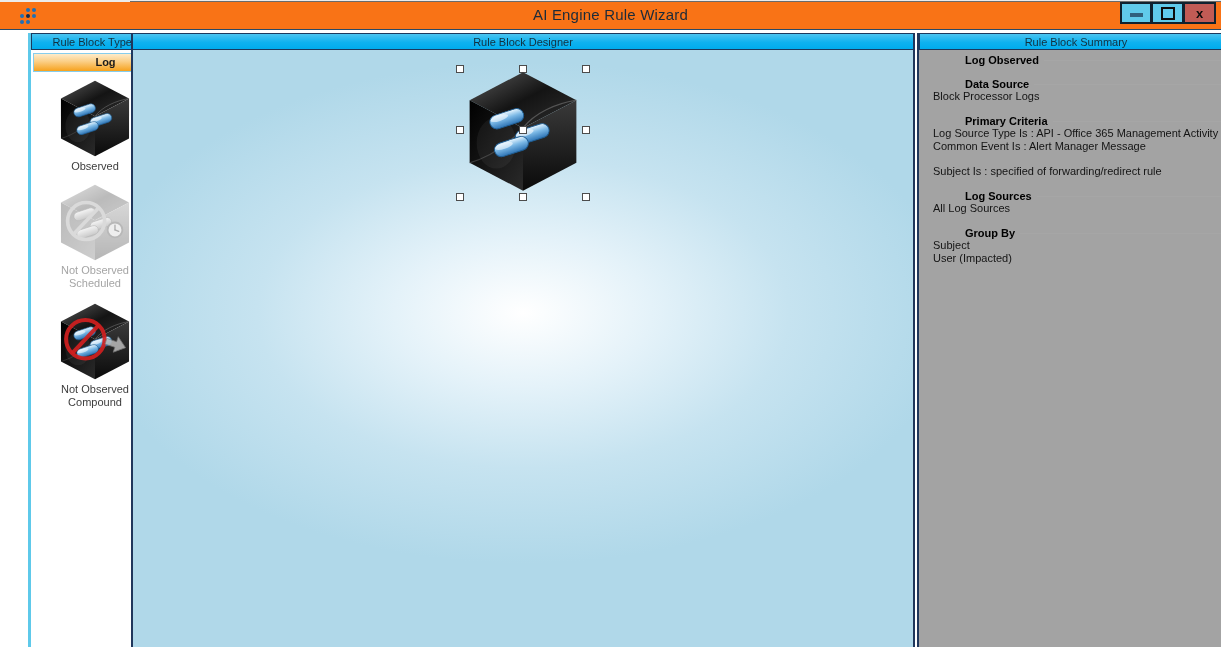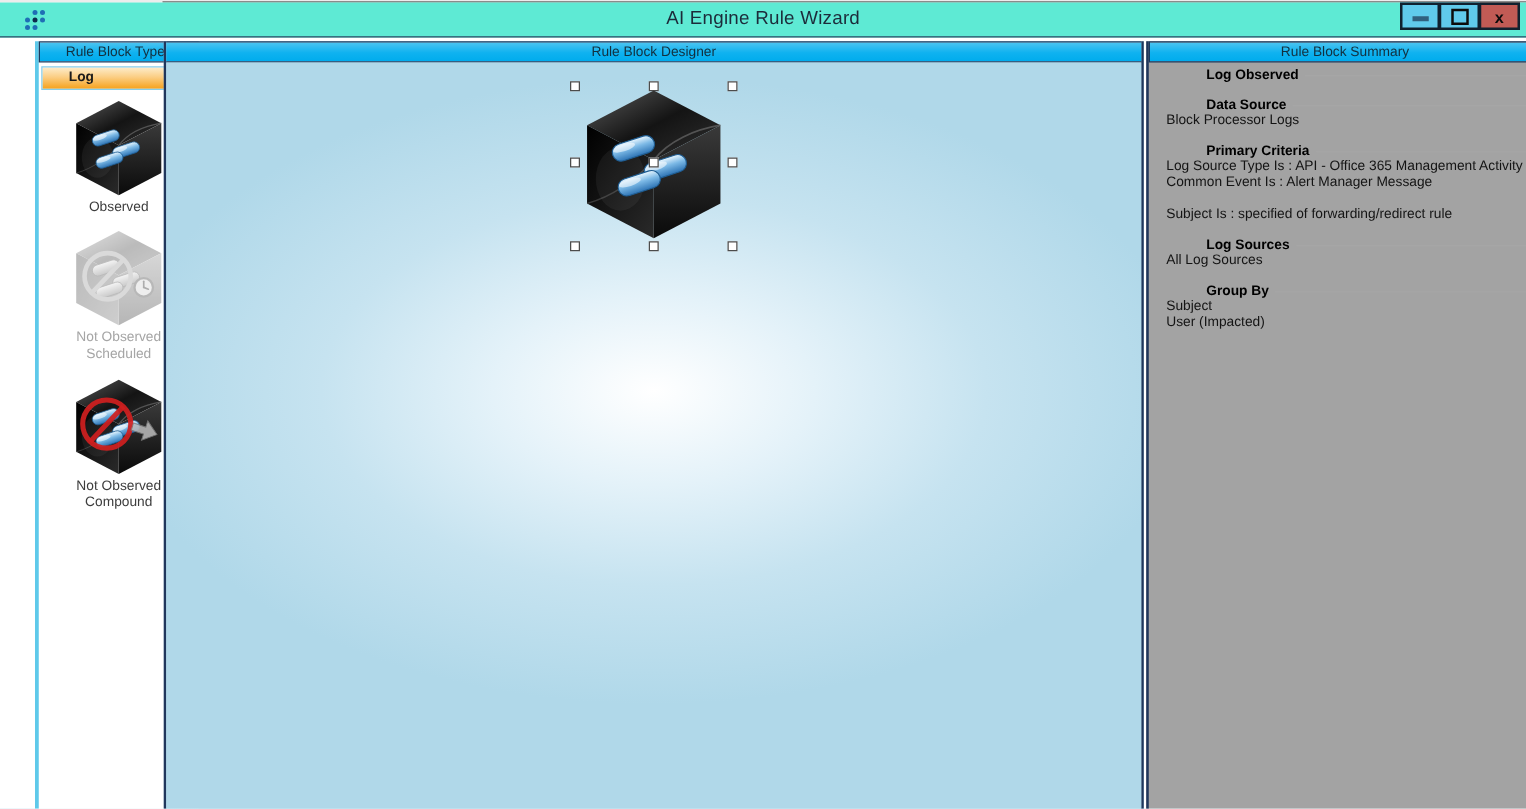--- a/index.html
+++ b/index.html
@@ -9,21 +9,21 @@
     font-family:"Liberation Sans", sans-serif;
     -webkit-font-smoothing:antialiased;
   }
   
   .top-strip{position:absolute;left:0;top:0;width:1221px;height:2px;background:#ececec;}
   .top-strip::after{content:"";position:absolute;left:130px;top:1px;right:0;height:1px;background:#6b6b6b;}
 
   
   .titlebar{
     position:absolute;left:0;top:2px;width:1221px;height:28px;
-    background:#5eead4;border-bottom:1px solid #2a4a66;box-sizing:border-box;
+    background:#f97316;border-bottom:1px solid #2a4a66;box-sizing:border-box;
   }
   .app-logo{position:absolute;left:20px;top:6px;width:17px;height:17px;}
   .app-logo i{position:absolute;width:4px;height:4px;border-radius:50%;background:#1f6fb5;}
   .app-logo i.d1{left:6px;top:0;}  .app-logo i.d2{left:12px;top:0;}
   .app-logo i.d3{left:0;top:6px;}  .app-logo i.d4{left:6px;top:6px;background:#0d2a4d;} .app-logo i.d5{left:12px;top:6px;}
   .app-logo i.d6{left:0;top:12px;} .app-logo i.d7{left:6px;top:12px;}
   .title-text{
     position:absolute;left:0;right:0;top:4px;text-align:center;
     font-size:15px;color:#1c2b3a;letter-spacing:.2px;
   }
@@ -48,21 +48,21 @@
 
   
   .left-panel{
     position:absolute;left:0;top:33px;bottom:0;width:131px;background:#ffffff;
     border-left:3px solid #5ec9ea;box-sizing:border-box;margin-left:28px;
   }
   .log-btn{
     margin:3px 2px 4px 2px;height:19px;box-sizing:border-box;
     border:1px solid #86cdec;
     background:linear-gradient(180deg,#fdeccb 0%,#fbce84 45%,#f6a21d 100%);
-    font-size:11px;font-weight:bold;color:#1b1b1b;line-height:17px;cursor:pointer;padding-left:21px;
+    font-size:11px;font-weight:bold;color:#1b1b1b;text-align:center;line-height:17px;cursor:pointer;padding-left:21px;
   }
   .palette-item{width:100%;text-align:center;cursor:pointer;}
   .palette-item .ic{display:block;margin:0 auto;}
   .palette-label{
     font-size:11px;color:#3d3d3d;line-height:13px;margin-top:3px;
     width:110px;margin-left:auto;margin-right:auto;
   }
   .palette-item.disabled .palette-label{color:#a5a5a5;}
   .mt8{margin-top:8px;} .mt12{margin-top:13px;} .mt10{margin-top:11px;}
 

